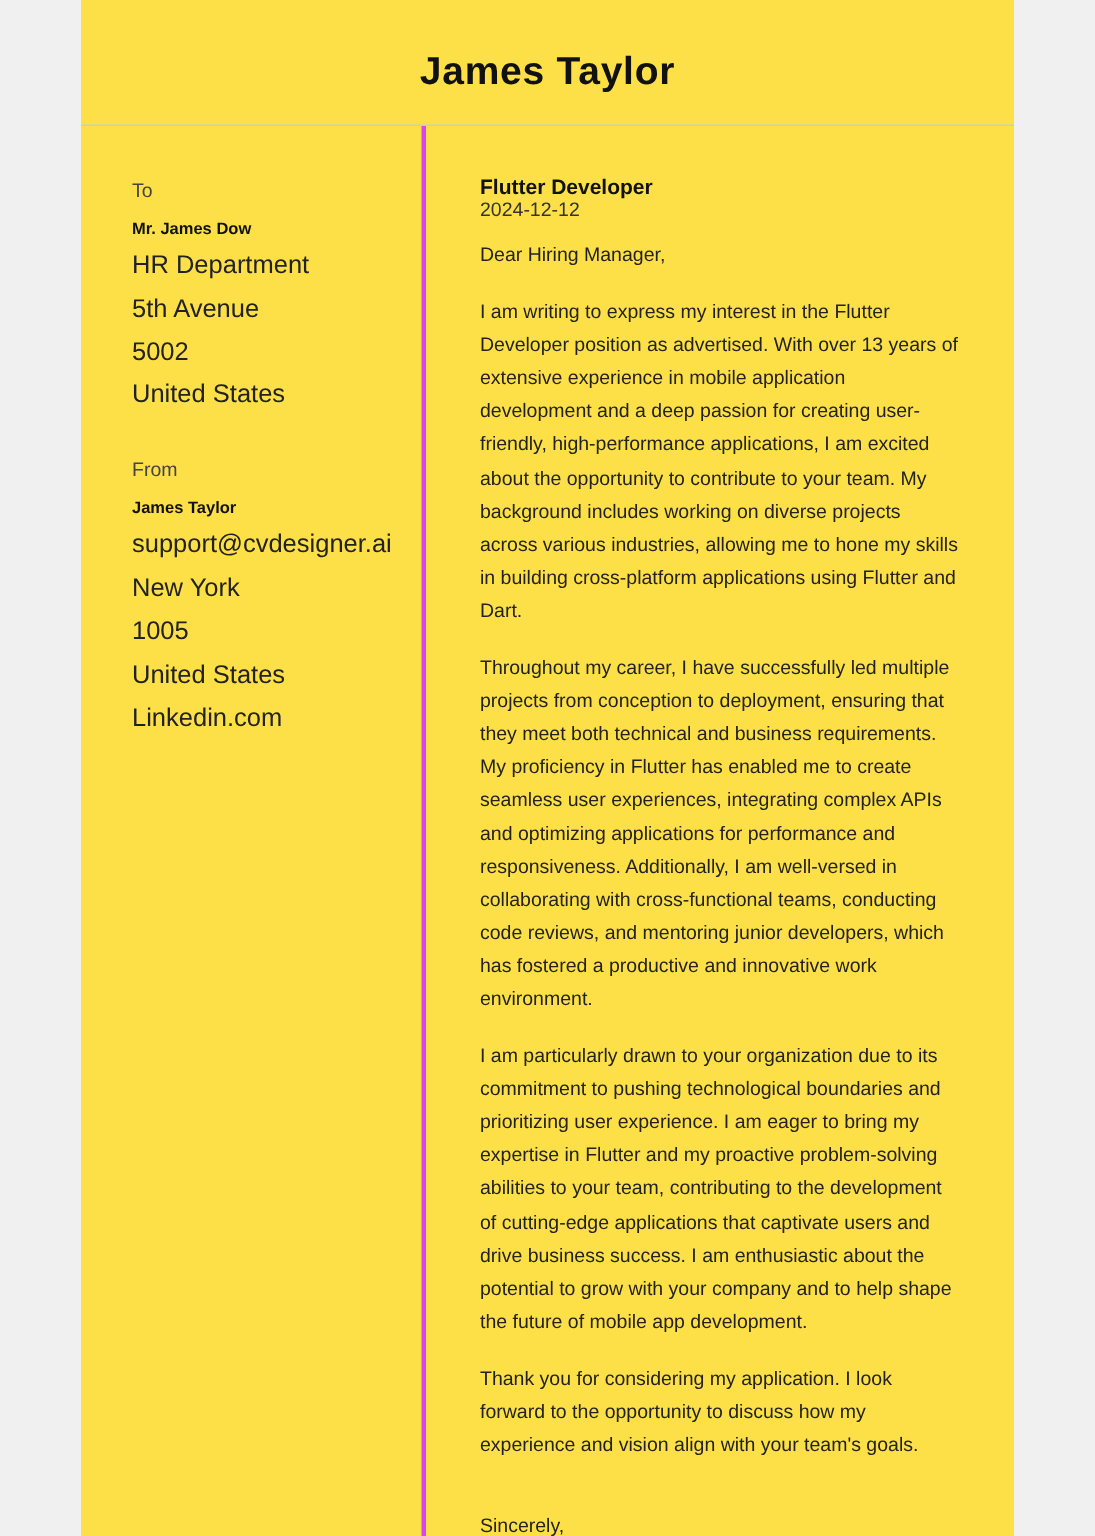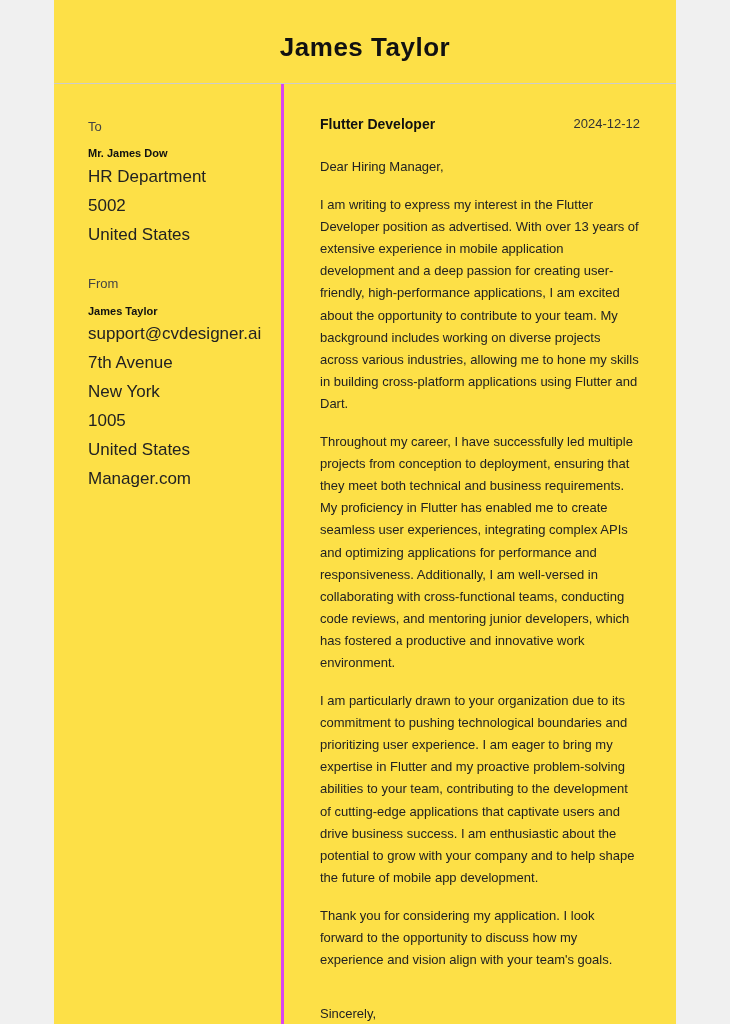--- a/index.html
+++ b/index.html
@@ -79,21 +79,22 @@
 
     .main {
       flex: 1;
       padding: 32px 36px 32px 36px;
     }
 
     .letter-header {
       display: flex;
       justify-content: space-between;
       align-items: flex-start;
-      margin-bottom: 24px;
+      margin-bottom: 12px;
+      flex-direction: column;
     }
 
     .letter-position {
       font-weight: 700;
       font-size: 14px;
       color: #111111;
     }
 
     .letter-date {
       font-size: 13px;
@@ -150,33 +151,33 @@
   </div>
 
   <div class="content">
 
     <div class="sidebar">
 
       <div class="sidebar-section">
         <div class="sidebar-label">To</div>
         <div class="sidebar-name">Mr. James Dow</div>
         <div class="sidebar-detail">HR Department</div>
+        <div class="sidebar-detail">5th Avenue</div>
         <div class="sidebar-detail">5002</div>
         <div class="sidebar-detail">United States</div>
       </div>
 
       <div class="sidebar-section">
         <div class="sidebar-label">From</div>
         <div class="sidebar-name">James Taylor</div>
         <div class="sidebar-detail">support@cvdesigner.ai</div>
-        <div class="sidebar-detail">7th Avenue</div>
         <div class="sidebar-detail">New York</div>
         <div class="sidebar-detail">1005</div>
         <div class="sidebar-detail">United States</div>
-        <div class="sidebar-detail">Manager.com</div>
+        <div class="sidebar-detail">Linkedin.com</div>
       </div>
 
     </div>
 
     <div class="main">
 
       <div class="letter-header">
         <div class="letter-position">Flutter Developer</div>
         <div class="letter-date">2024-12-12</div>
       </div>

